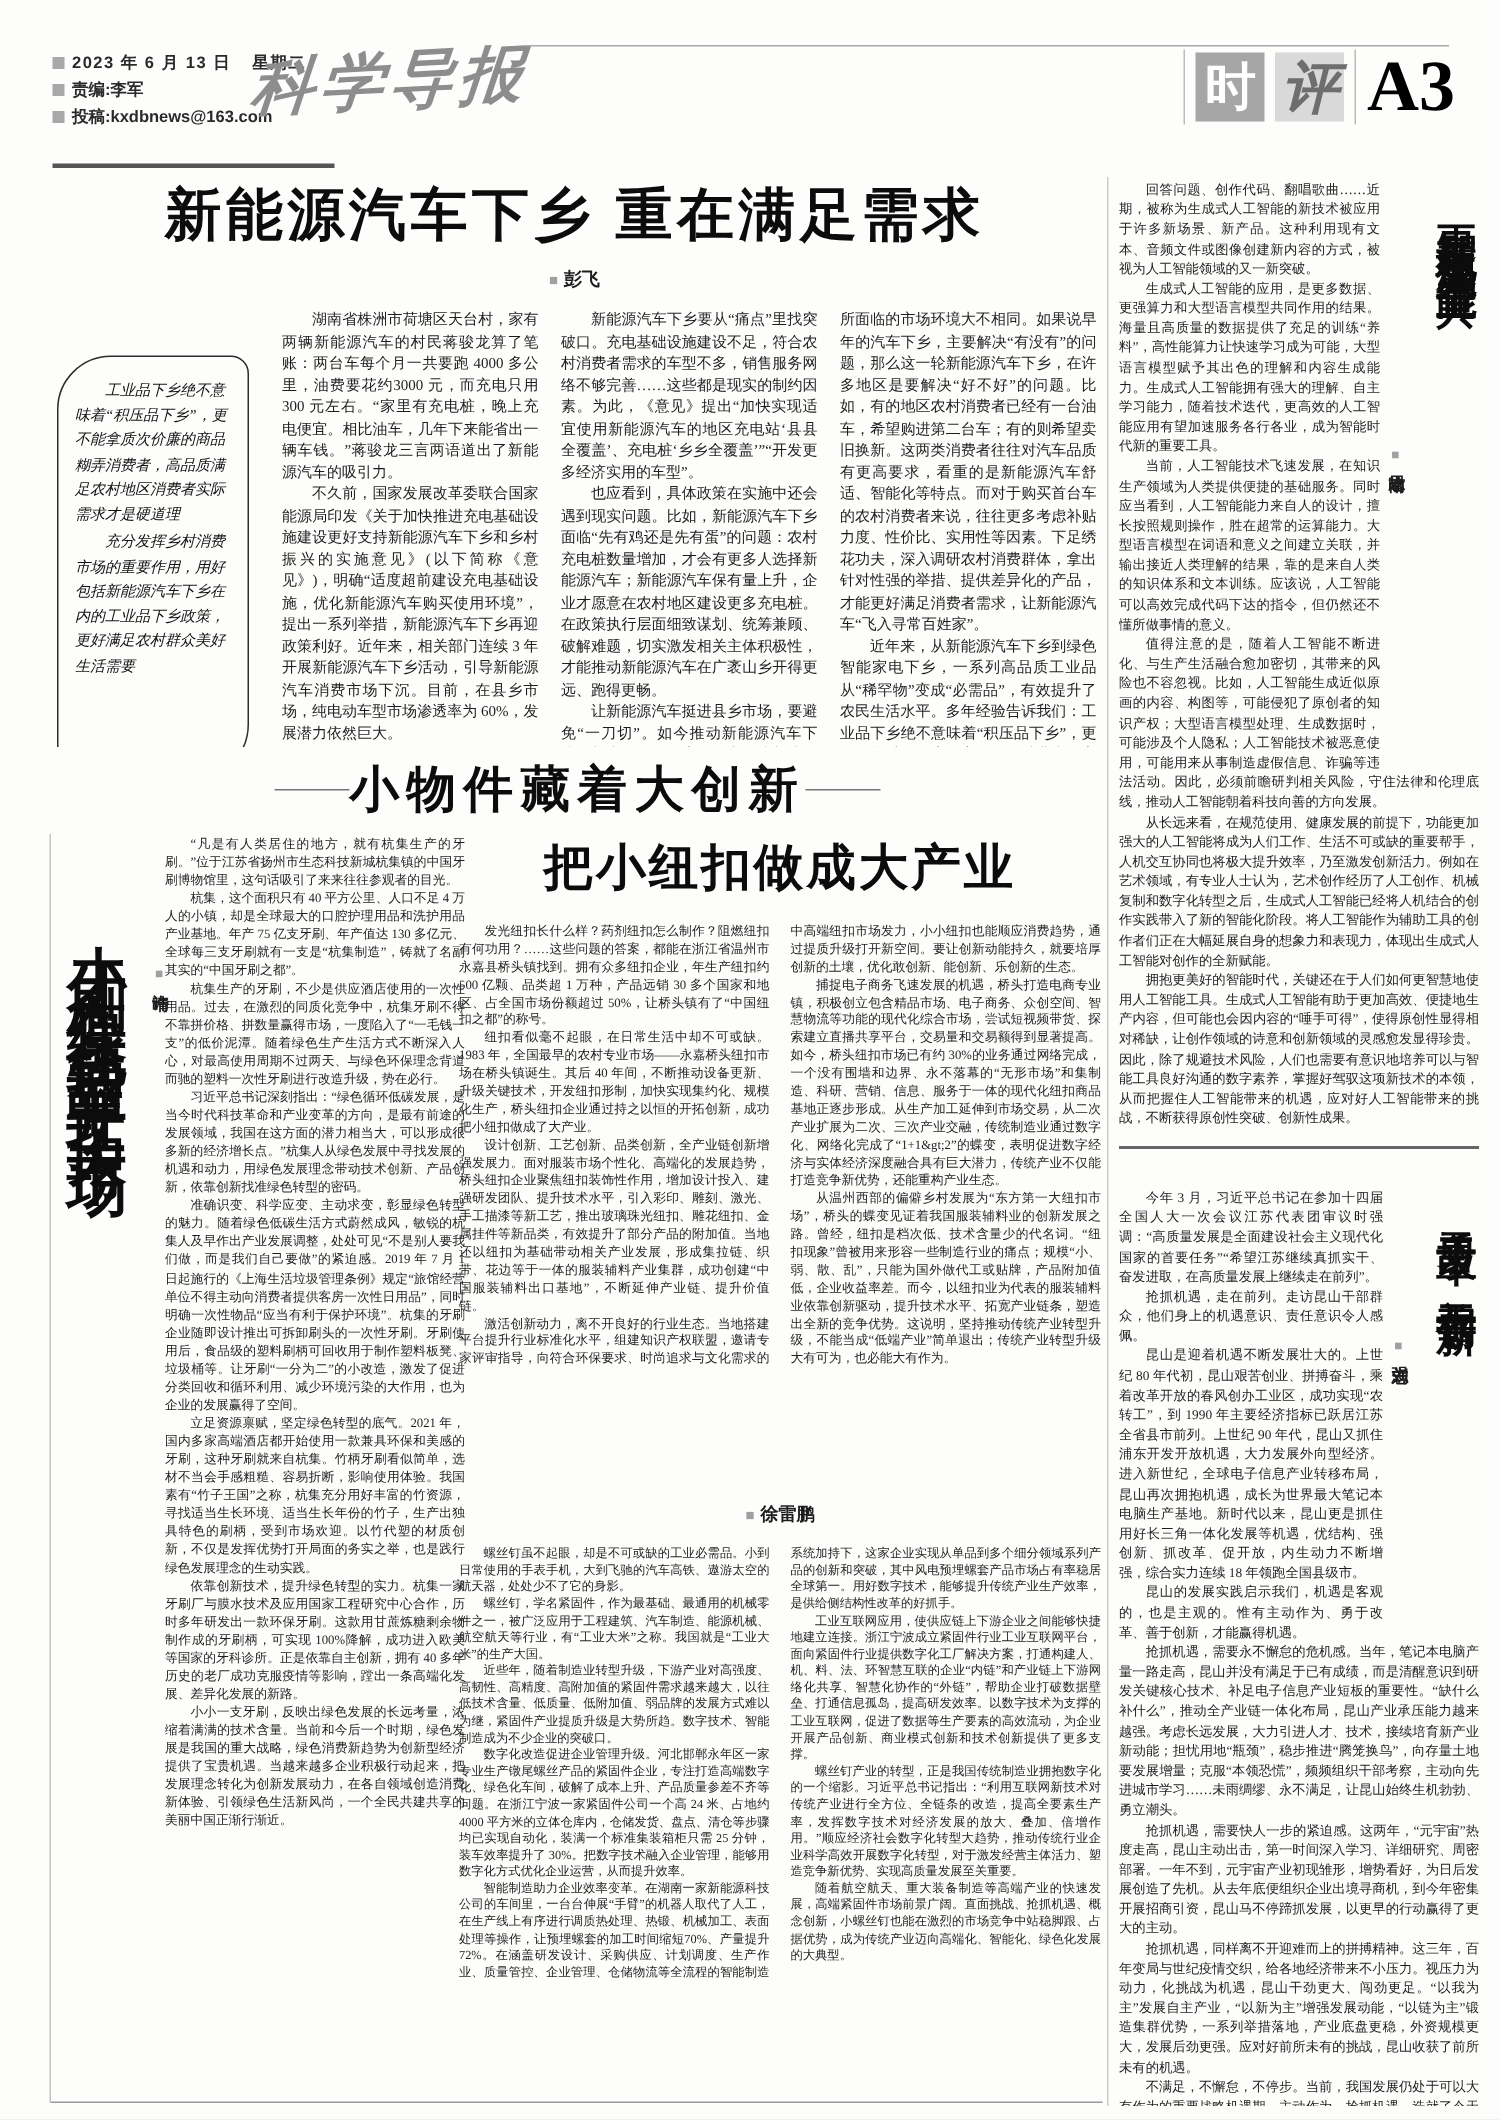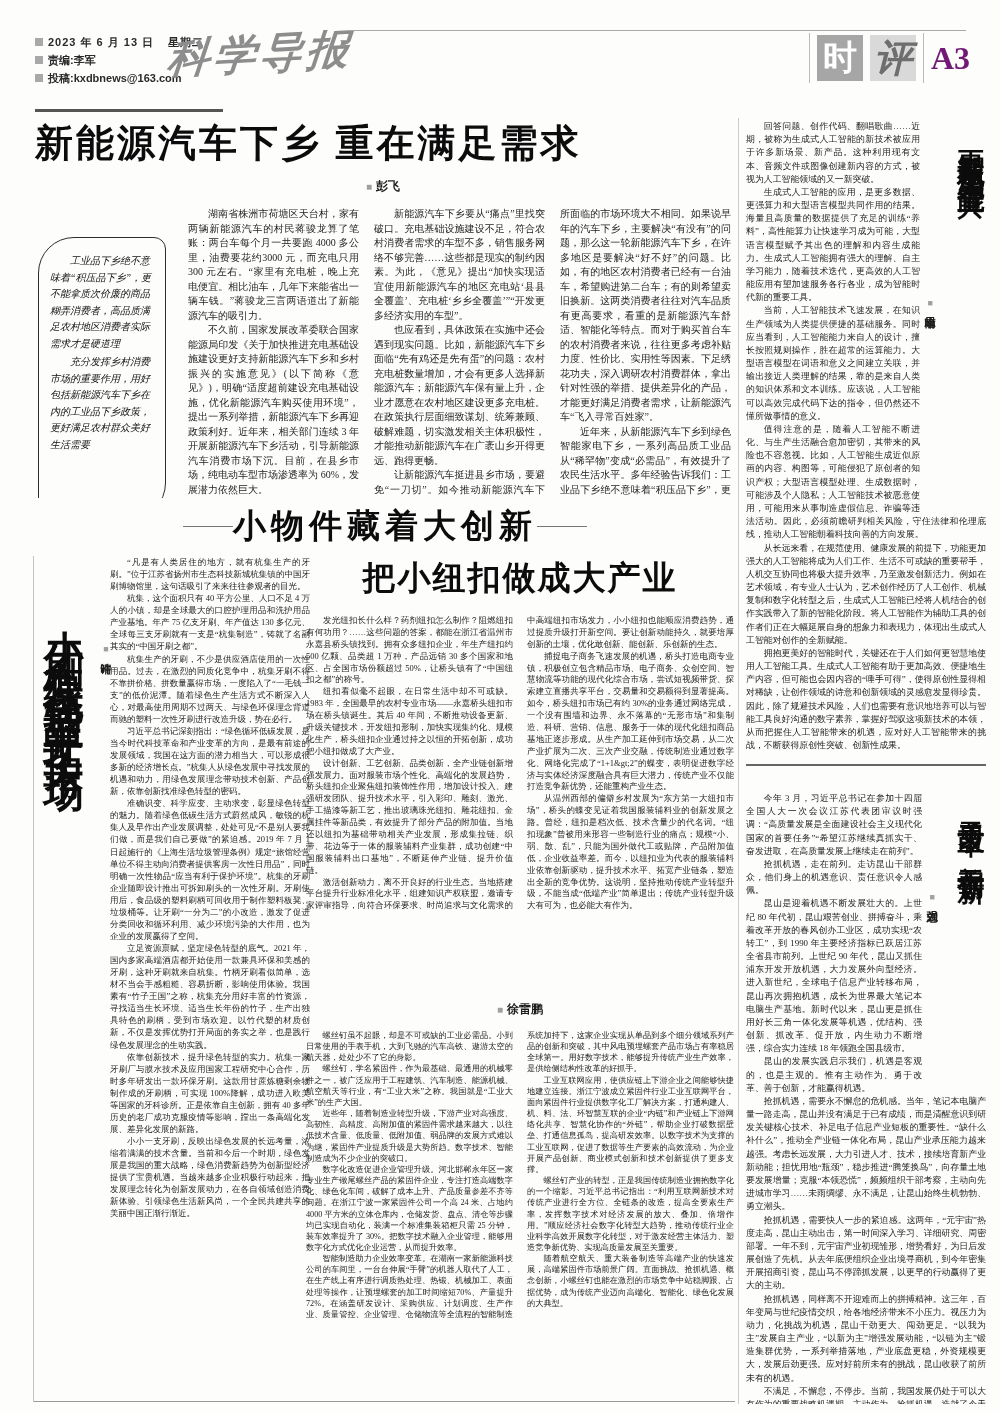--- a/index.html
+++ b/index.html
@@ -18,31 +18,31 @@
   .hdr-date-week .wk{margin-left:14px;}
   .masthead{position:absolute;left:168px;top:26px;font-size:42px;font-weight:bold;color:#8d8d8d;
             font-style:italic;letter-spacing:4px;transform:skewX(-8deg) rotate(-3deg);white-space:nowrap;}
   .hdr-rule{position:absolute;left:350px;top:30px;width:616px;height:1px;background:#aaa;}
   .section-block{position:absolute;right:30px;top:33px;display:flex;align-items:center;gap:7px;}
   .vline{width:1px;height:50px;background:#bbb;}
   .box-shi{width:46px;height:46px;background:#a6a6a6;color:#fff;display:flex;align-items:center;
            justify-content:center;font-size:34px;font-weight:bold;}
   .box-ping{width:46px;height:46px;background:#d9d9d9;color:#6e6e6e;display:flex;align-items:center;
             justify-content:center;font-size:38px;font-weight:bold;font-style:italic;}
-  .pageno{font-size:32px;font-weight:bold;color:#701a75;line-height:1;}
+  .pageno{font-size:48px;font-weight:bold;color:#000000;line-height:1;}
 
   
   .v-divider{position:absolute;left:738px;top:118px;width:1px;height:1286px;background:#ccc;}
   .left-rule{position:absolute;left:33px;top:556px;width:1px;height:846px;background:#c4c4c4;}
   .bottom-rule{position:absolute;left:34px;top:1401px;width:701px;height:1px;background:#999;}
   .sb-divider{position:absolute;left:746px;top:764px;width:240px;height:2px;background:#666;}
 
   
   .lead{position:absolute;left:35px;top:118px;width:696px;height:380px;overflow:hidden;}
-  .lead h1{margin:0;font-size:38px;letter-spacing:3px;color:#0c0c0c;}
+  .lead h1{margin:0;text-align:center;font-size:38px;letter-spacing:3px;color:#0c0c0c;}
   .byline{text-align:center;font-size:12px;margin:9px 0 12px;font-family:"Liberation Sans","DejaVu Sans",sans-serif;font-weight:bold;}
   .byline .mk{color:#a0a0a0;margin-right:4px;font-size:10px;}
   .lead-body{display:flex;}
   .quote-box{width:104px;flex:none;margin:30px 22px 0 3px;border:1.5px solid #2c2c2c;
              border-radius:36px 12px 36px 12px;padding:15px 11px;font-style:italic;
              font-size:10px;line-height:1.65;color:#111;}
   .quote-box p{margin-bottom:2px;}
   .lead-cols{flex:1;column-count:3;column-gap:15px;font-size:10px;line-height:1.45;
              text-align:justify;height:312px;overflow:hidden;}
 

